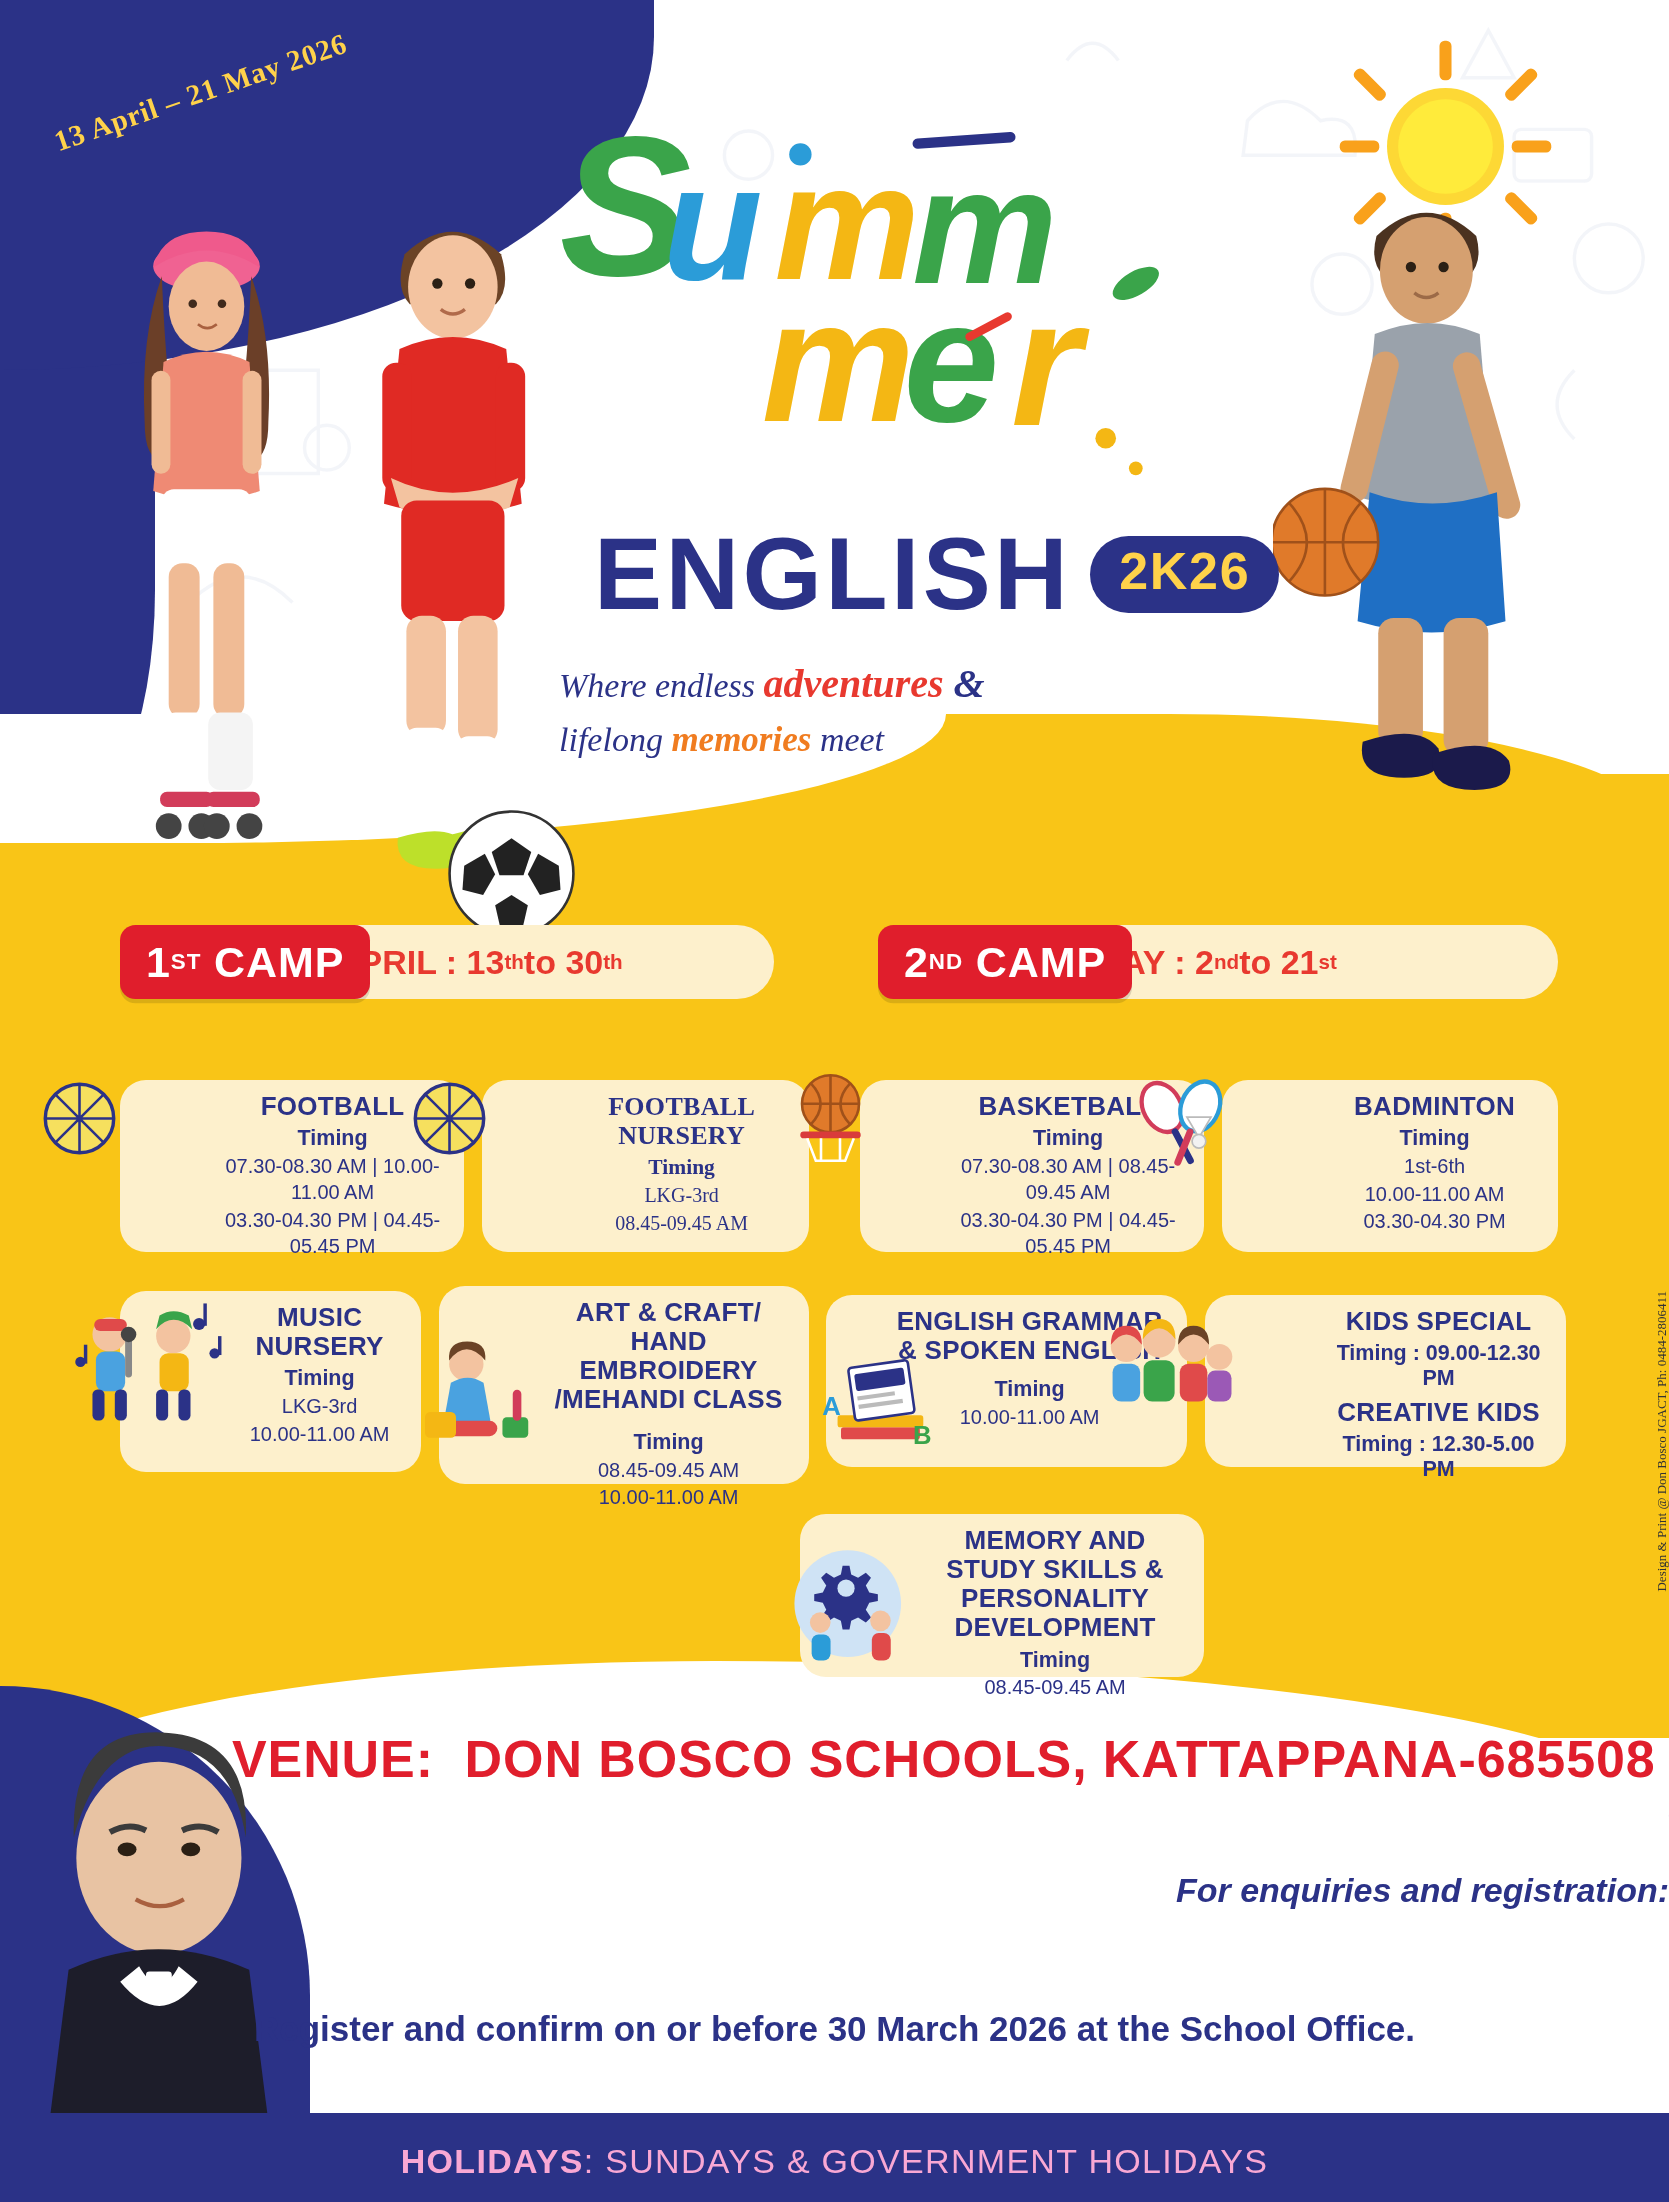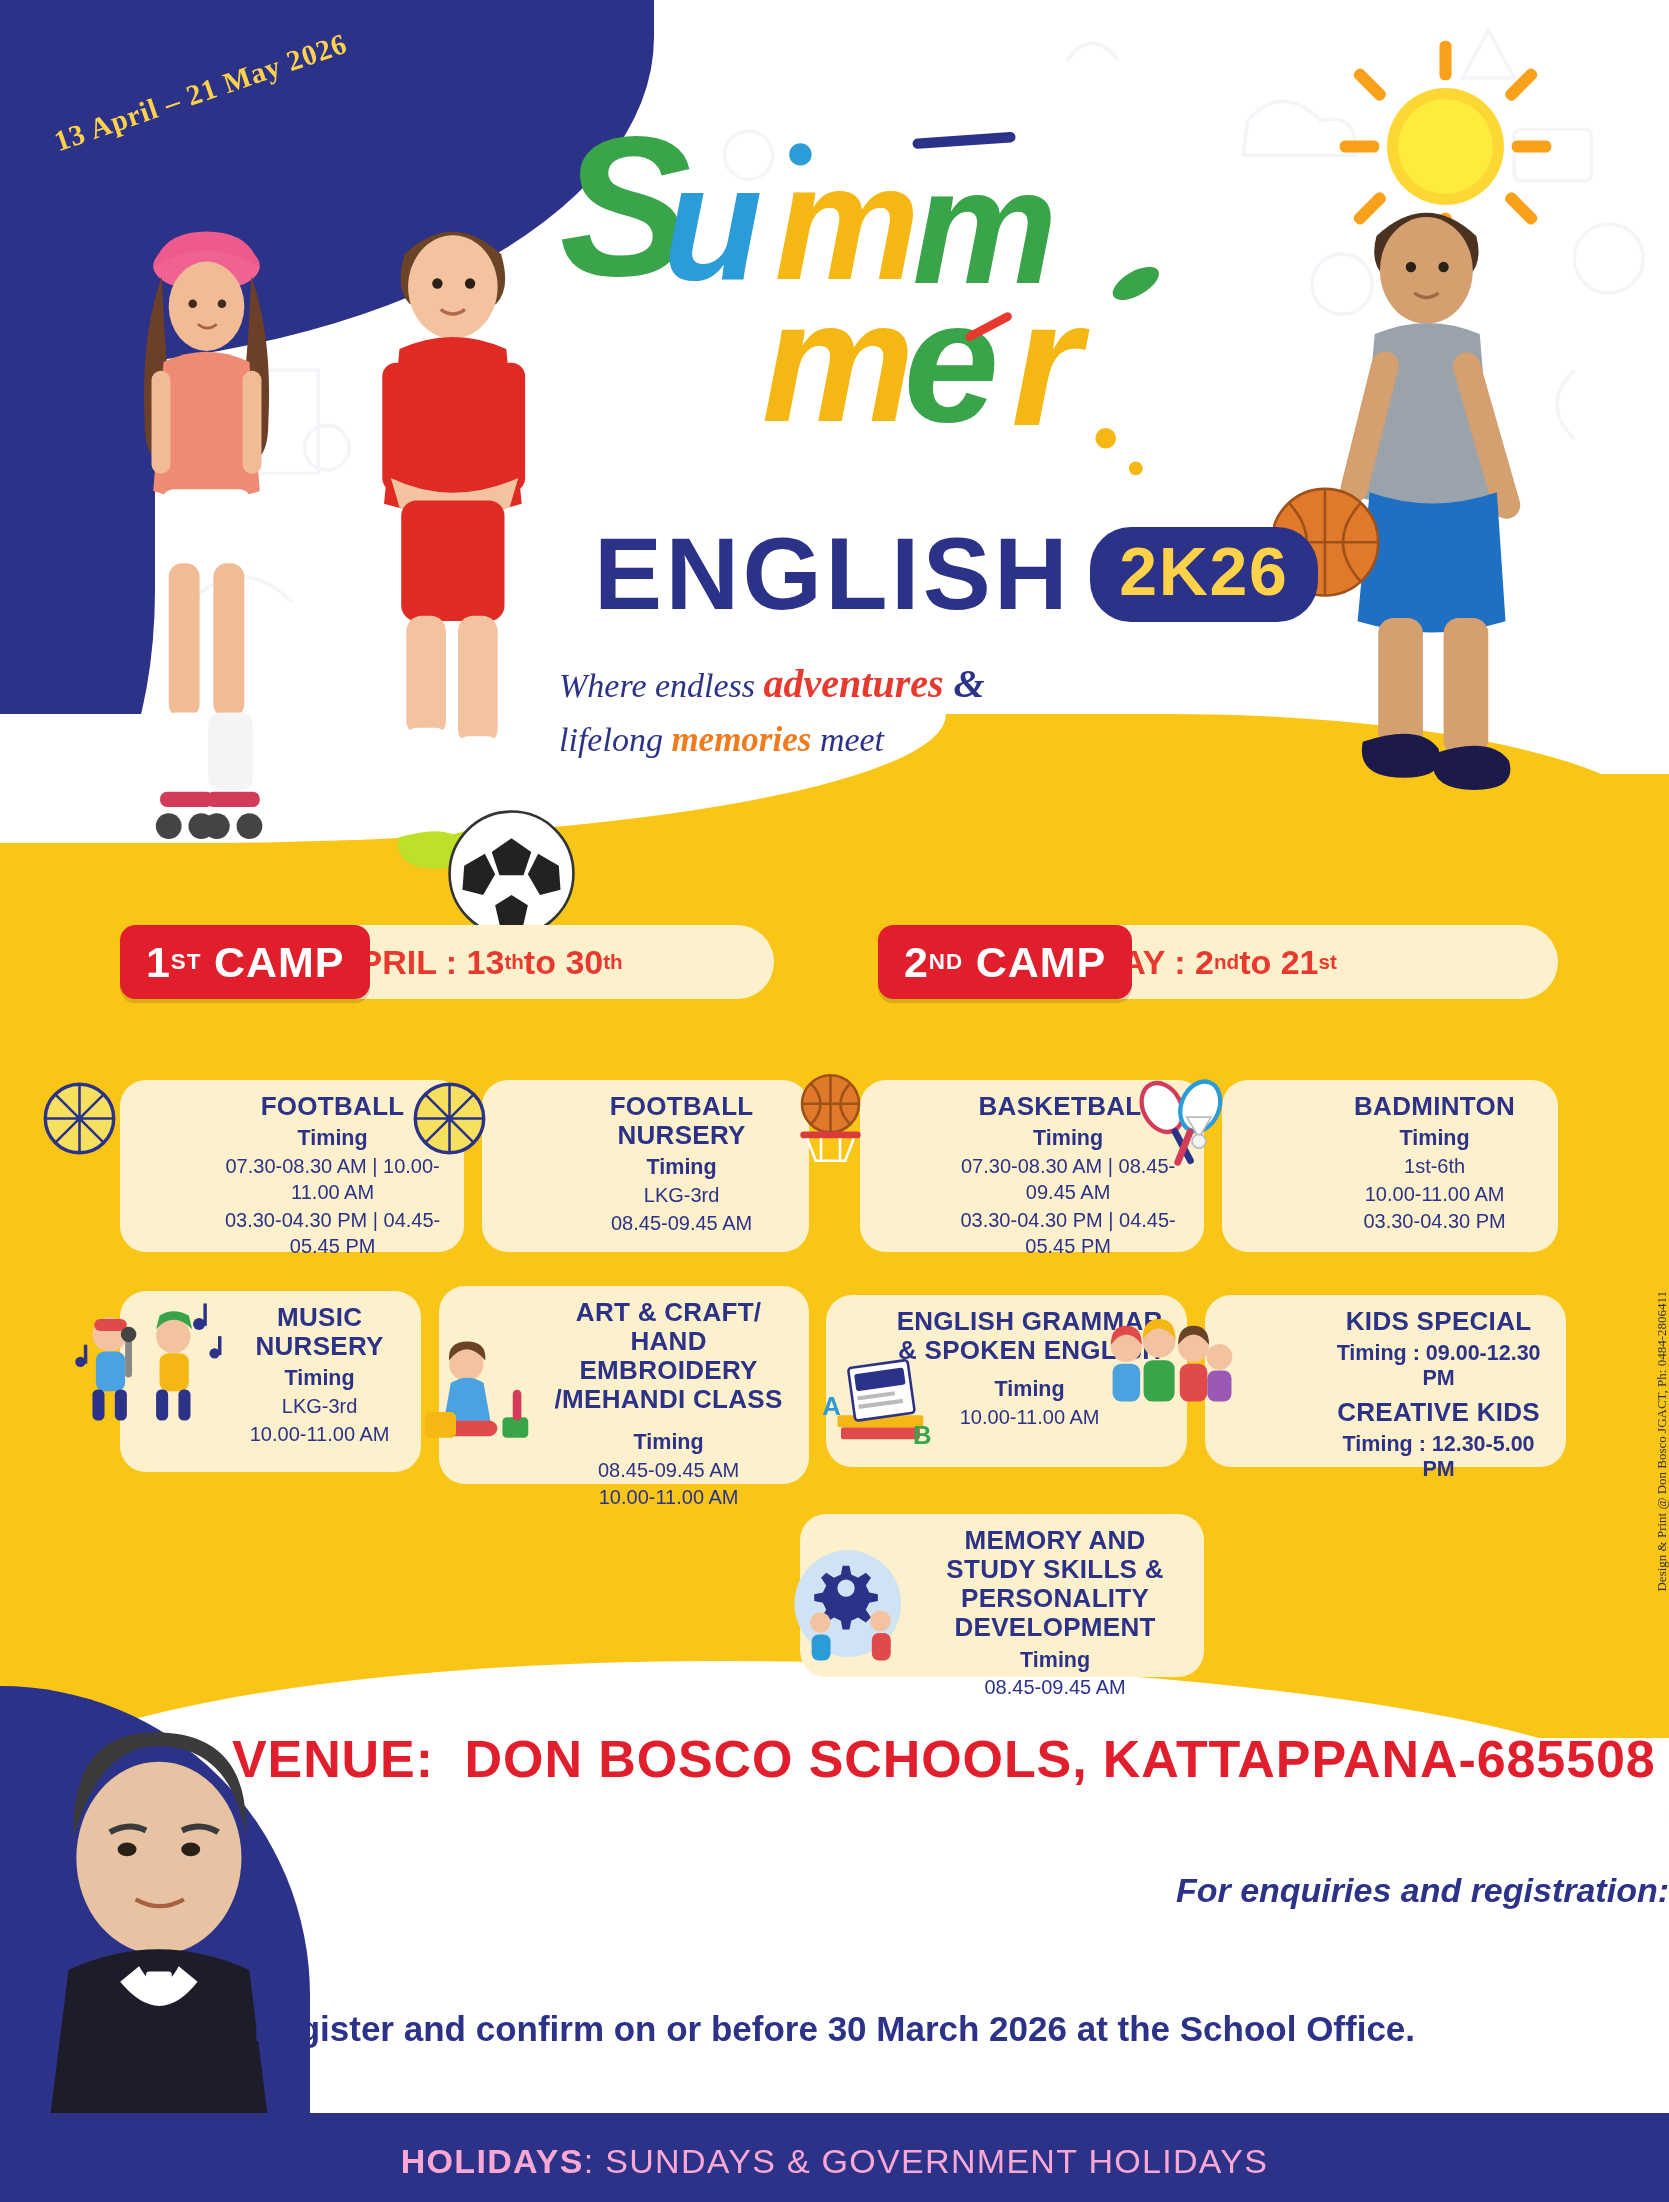--- a/index.html
+++ b/index.html
@@ -107,21 +107,21 @@
     position:absolute; left: 594px; top: 516px; z-index:7;
     display:flex; align-items:center; gap: 19px;
   }
   .thrill {
     font-family:"Liberation Sans", sans-serif;
     font-size: 102px; font-weight: bold; color:#2b3287;
     letter-spacing: 3.4px;
   }
   .k26 {
     background:#2b3287; color:#ffd24a; font-weight:bold;
-    font-size: 68px; padding: 5.2px 29px 12px; border-radius: 41px;
+    font-size: 52px; padding: 5.2px 29px 12px; border-radius: 41px;
     letter-spacing:1.7px;
   }
   .tagline {
     position:absolute; left: 559px; top: 654px; z-index:7;
     width: 654px;
     font-family:"Liberation Serif", serif;
     font-style: italic; color:#2b3287;
     font-size: 34px; line-height:1.5;
   }
   .tagline .red { color:#e8392f; font-weight:bold; font-size:40px; }
@@ -390,21 +390,21 @@
     <svg class="card-icon" style="left:-79px; top:0px;" width="77" height="77" viewBox="0 0 90 90">
       <circle cx="45" cy="45" r="40" fill="#f6e05e" stroke="#2b3287" stroke-width="4"></circle>
       <path d="M45 5 v80 M5 45 h80 M17 17 l56 56 M73 17 l-56 56" stroke="#2b3287" stroke-width="3"></path>
     </svg>
     <div class="title">FOOTBALL</div>
     <div class="sub">Timing</div>
     <div class="time">07.30-08.30 AM | 10.00-11.00 AM</div>
     <div class="time">03.30-04.30 PM | 04.45-05.45 PM</div>
   </div>
 
-  <div class="card" style="left:482px; top:1080px; width:327px; height:172px; padding-left:86px;">
+  <div class="card" style="left:482px; top:1080px; width:327px; height:172px; padding-left:86px;font-family:Liberation Serif, serif;">
     <svg class="card-icon" style="left:-71px; top:0px;" width="77" height="77" viewBox="0 0 90 90">
       <circle cx="45" cy="45" r="40" fill="#f6e05e" stroke="#2b3287" stroke-width="4"></circle>
       <path d="M45 5 v80 M5 45 h80 M17 17 l56 56 M73 17 l-56 56" stroke="#2b3287" stroke-width="3"></path>
     </svg>
     <div class="title">FOOTBALL NURSERY</div>
     <div class="sub">Timing</div>
     <div class="time">LKG-3rd</div>
     <div class="time">08.45-09.45 AM</div>
   </div>
 

